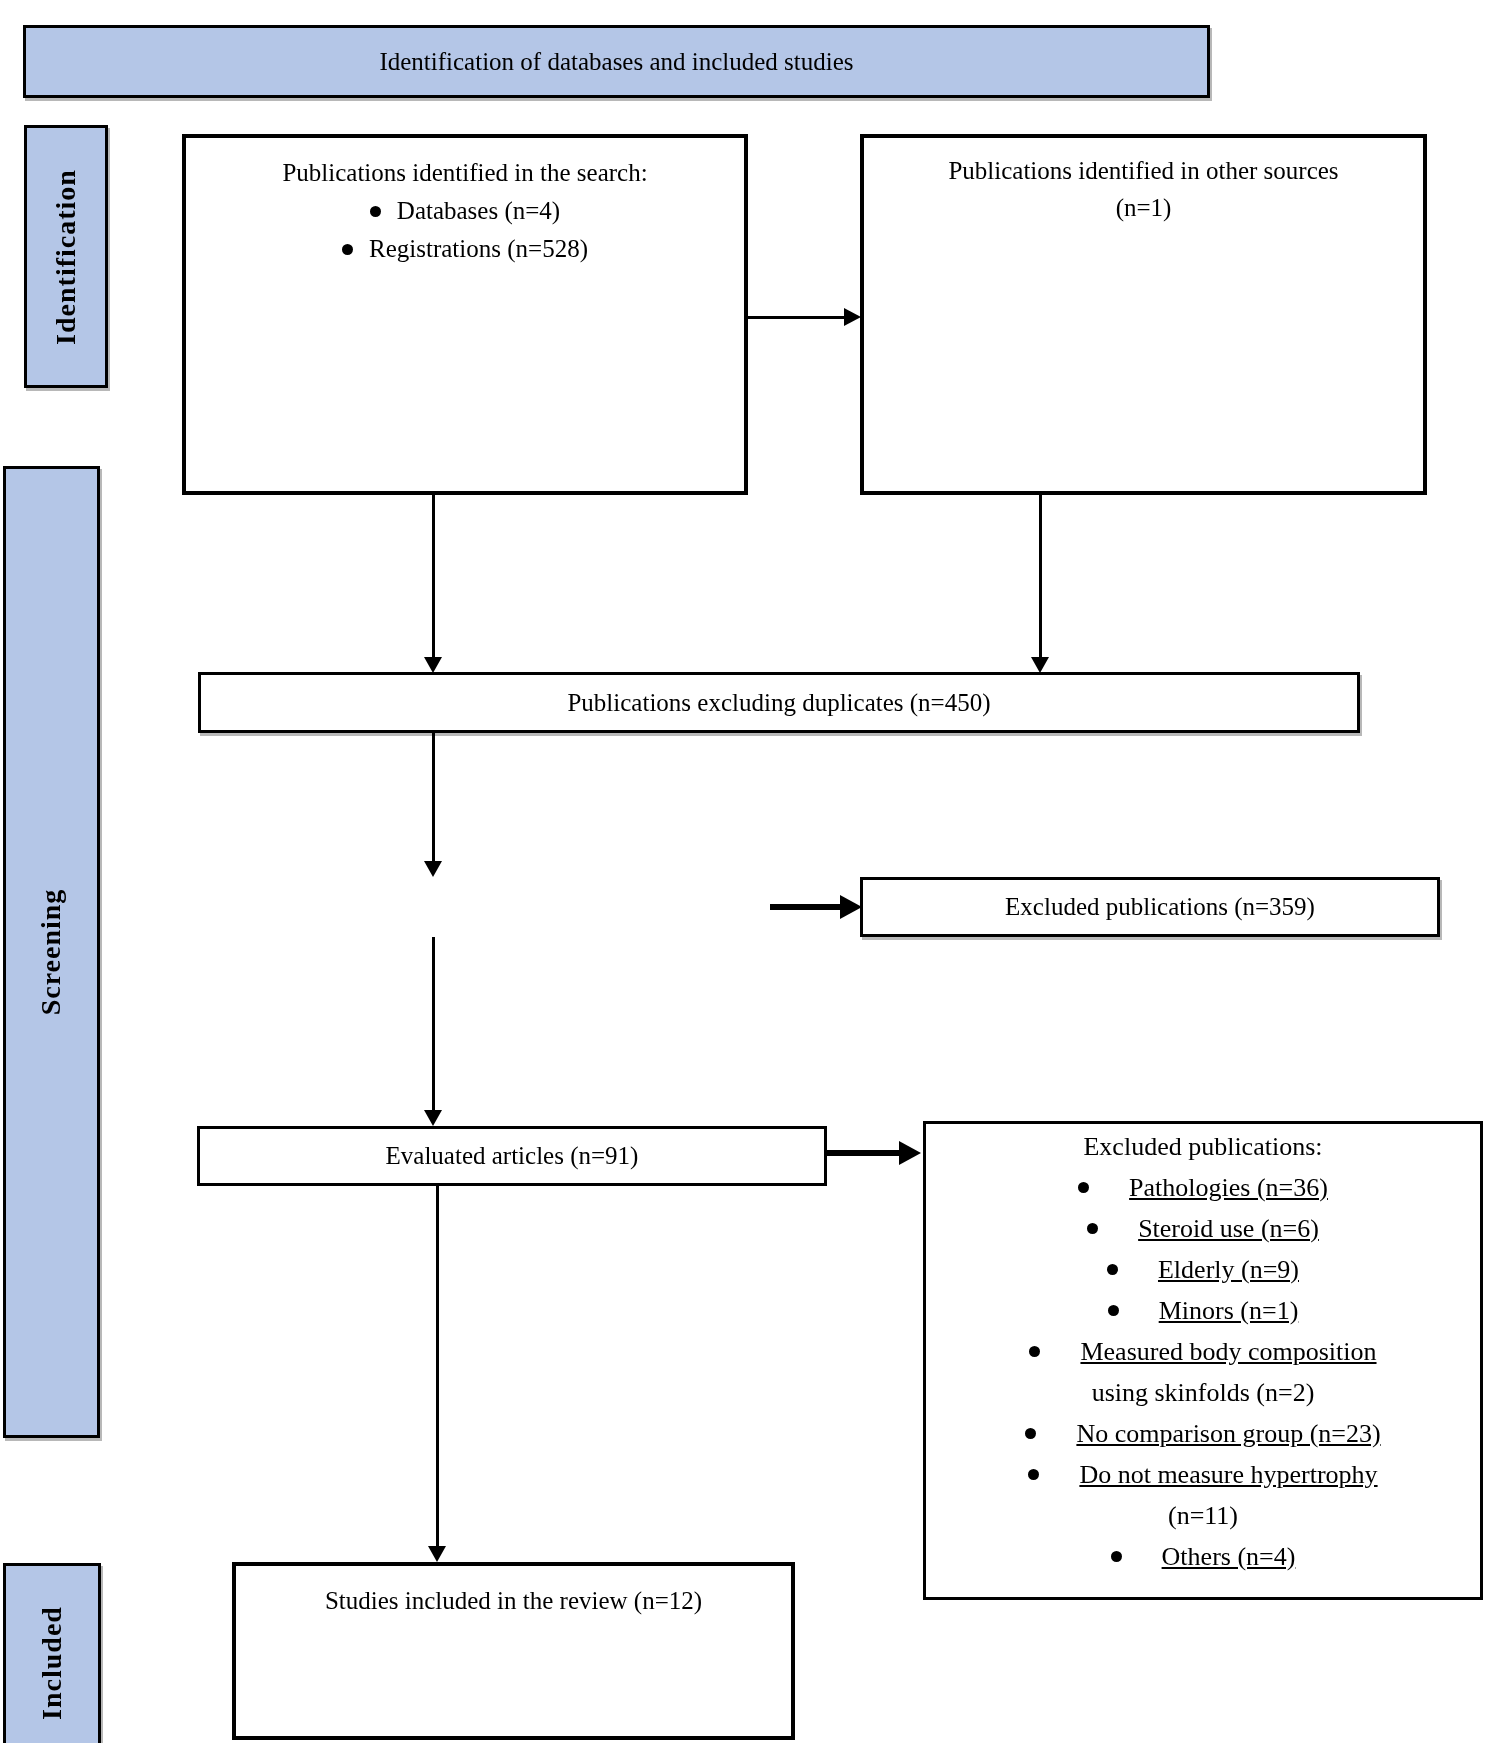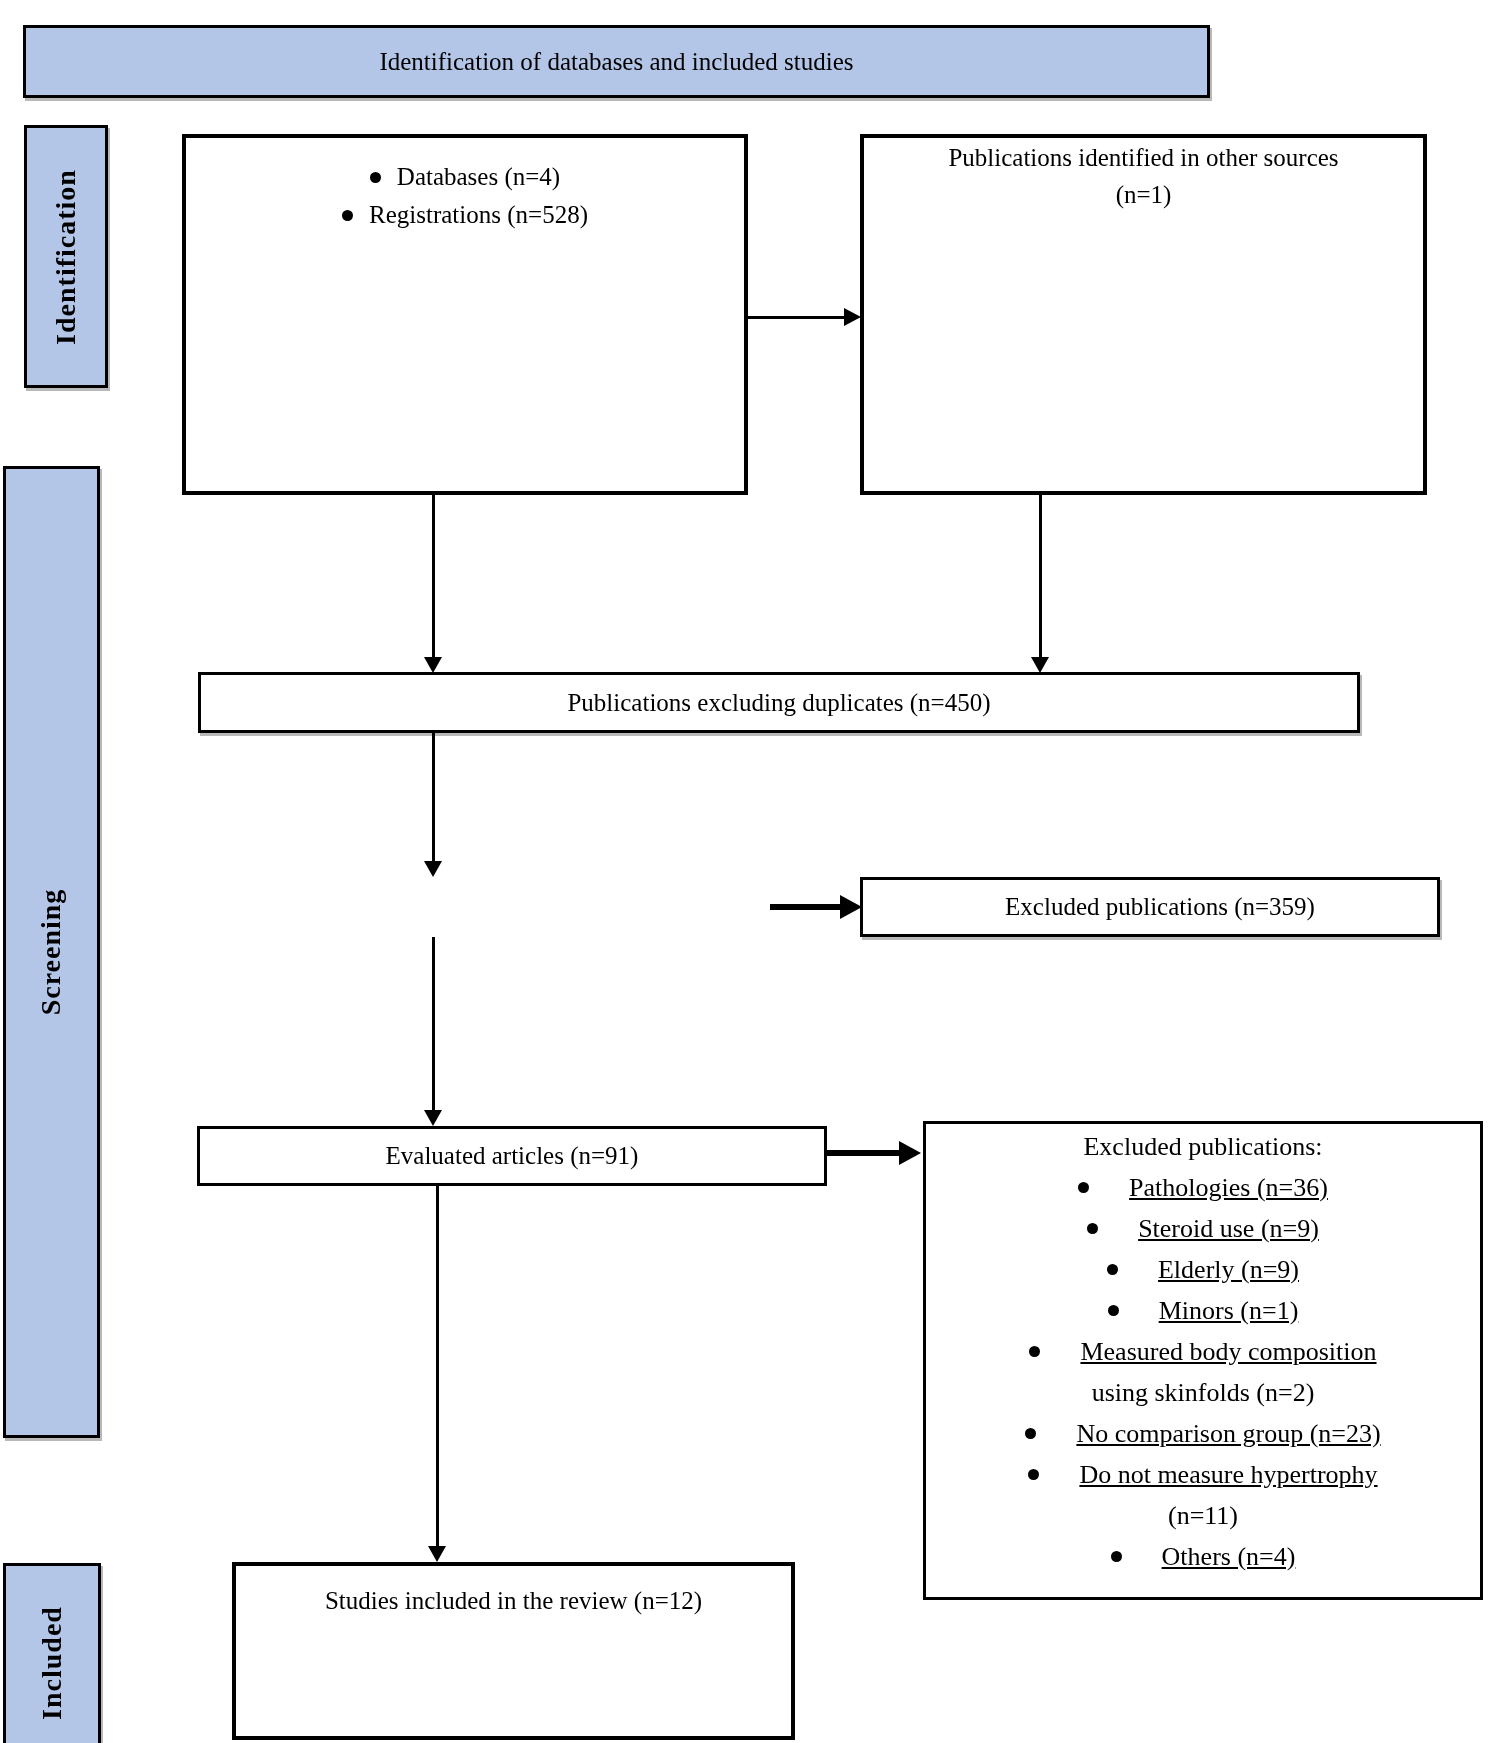--- a/index.html
+++ b/index.html
@@ -49,31 +49,34 @@
 
   <div class="abs blue sh rail" style="left:3px;top:446px;width:97px;height:972px;">
     <span class="railtxt">Screening</span>
   </div>
 
   <div class="abs blue sh rail" style="left:3px;top:1543px;width:98px;height:199px;">
     <span class="railtxt">Included</span>
   </div>
 
   <div class="abs whitebox bold4 fs25" style="left:182px;top:114px;width:566px;height:361px;padding-top:18px;">
+    <div class="center">
+      <span>Publications identified in the search:</span>
+    </div>
     <div class="brow" style="margin-top:4px;">
       <span class="dot"></span>
       <span>Databases (n=4)</span>
     </div>
     <div class="brow" style="margin-top:4px;">
       <span class="dot"></span>
       <span>Registrations (n=528)</span>
     </div>
   </div>
 
-  <div class="abs whitebox bold4 fs25" style="left:860px;top:114px;width:567px;height:361px;padding-top:1px;line-height:37px;">
+  <div class="abs whitebox bold4 fs25" style="left:860px;top:114px;width:567px;height:361px;padding-top:14px;line-height:37px;">
     <div class="center">
       <span>Publications identified in other sources</span>
     </div>
     <div class="center">
       <span>(n=1)</span>
     </div>
   </div>
 
   <div class="abs shaft" style="left:748px;top:296px;width:97px;height:3px;"></div>
   <div class="abs head-right" style="left:844px;top:288px;"></div>
@@ -112,21 +115,21 @@
   <div class="abs whitebox fs26" style="left:923px;top:1101px;width:560px;height:479px;padding-top:2px;">
     <div class="gcont">
       <span>Excluded publications:</span>
     </div>
     <div class="grow">
       <span class="dot"></span>
       <span>Pathologies (n=36)</span>
     </div>
     <div class="grow">
       <span class="dot"></span>
-      <span>Steroid use (n=9)</span>
+      <span>Steroid use (n=6)</span>
     </div>
     <div class="grow">
       <span class="dot"></span>
       <span>Elderly (n=9)</span>
     </div>
     <div class="grow">
       <span class="dot"></span>
       <span>Minors (n=1)</span>
     </div>
     <div class="grow">

